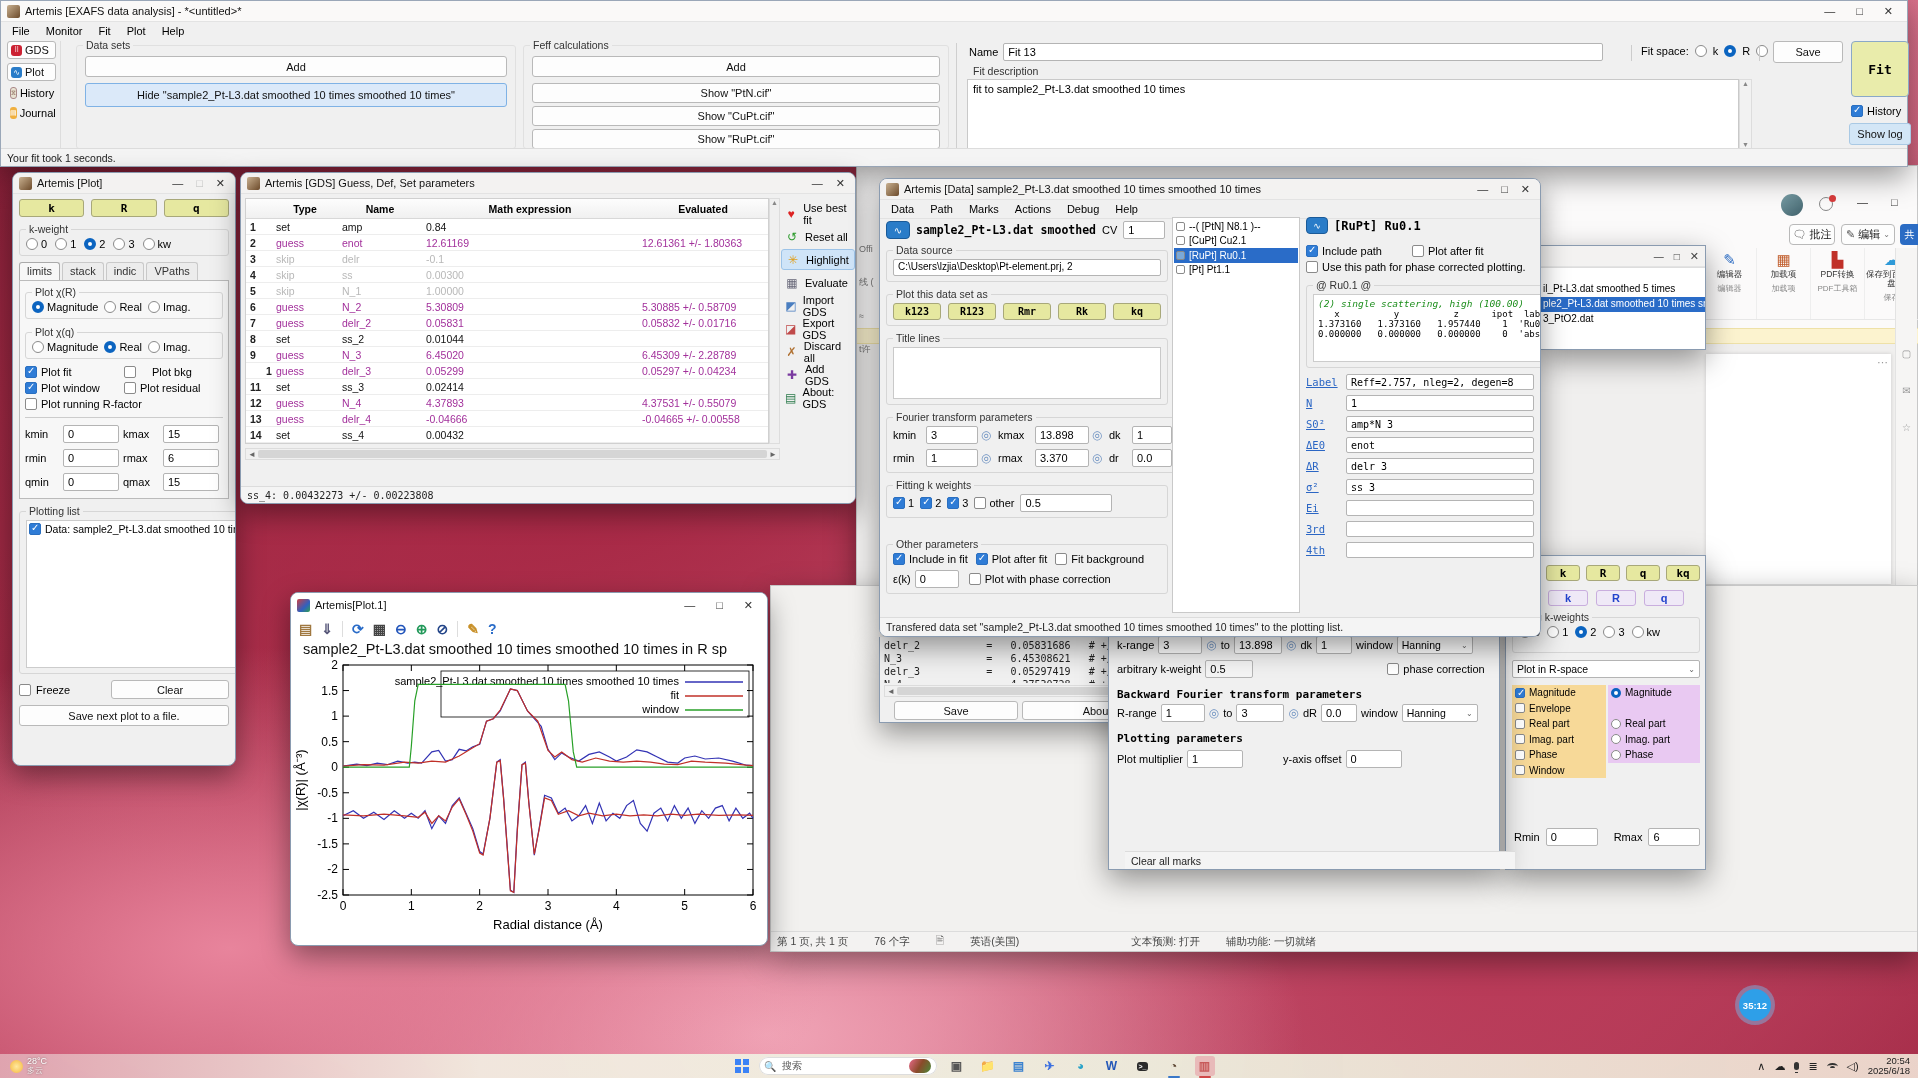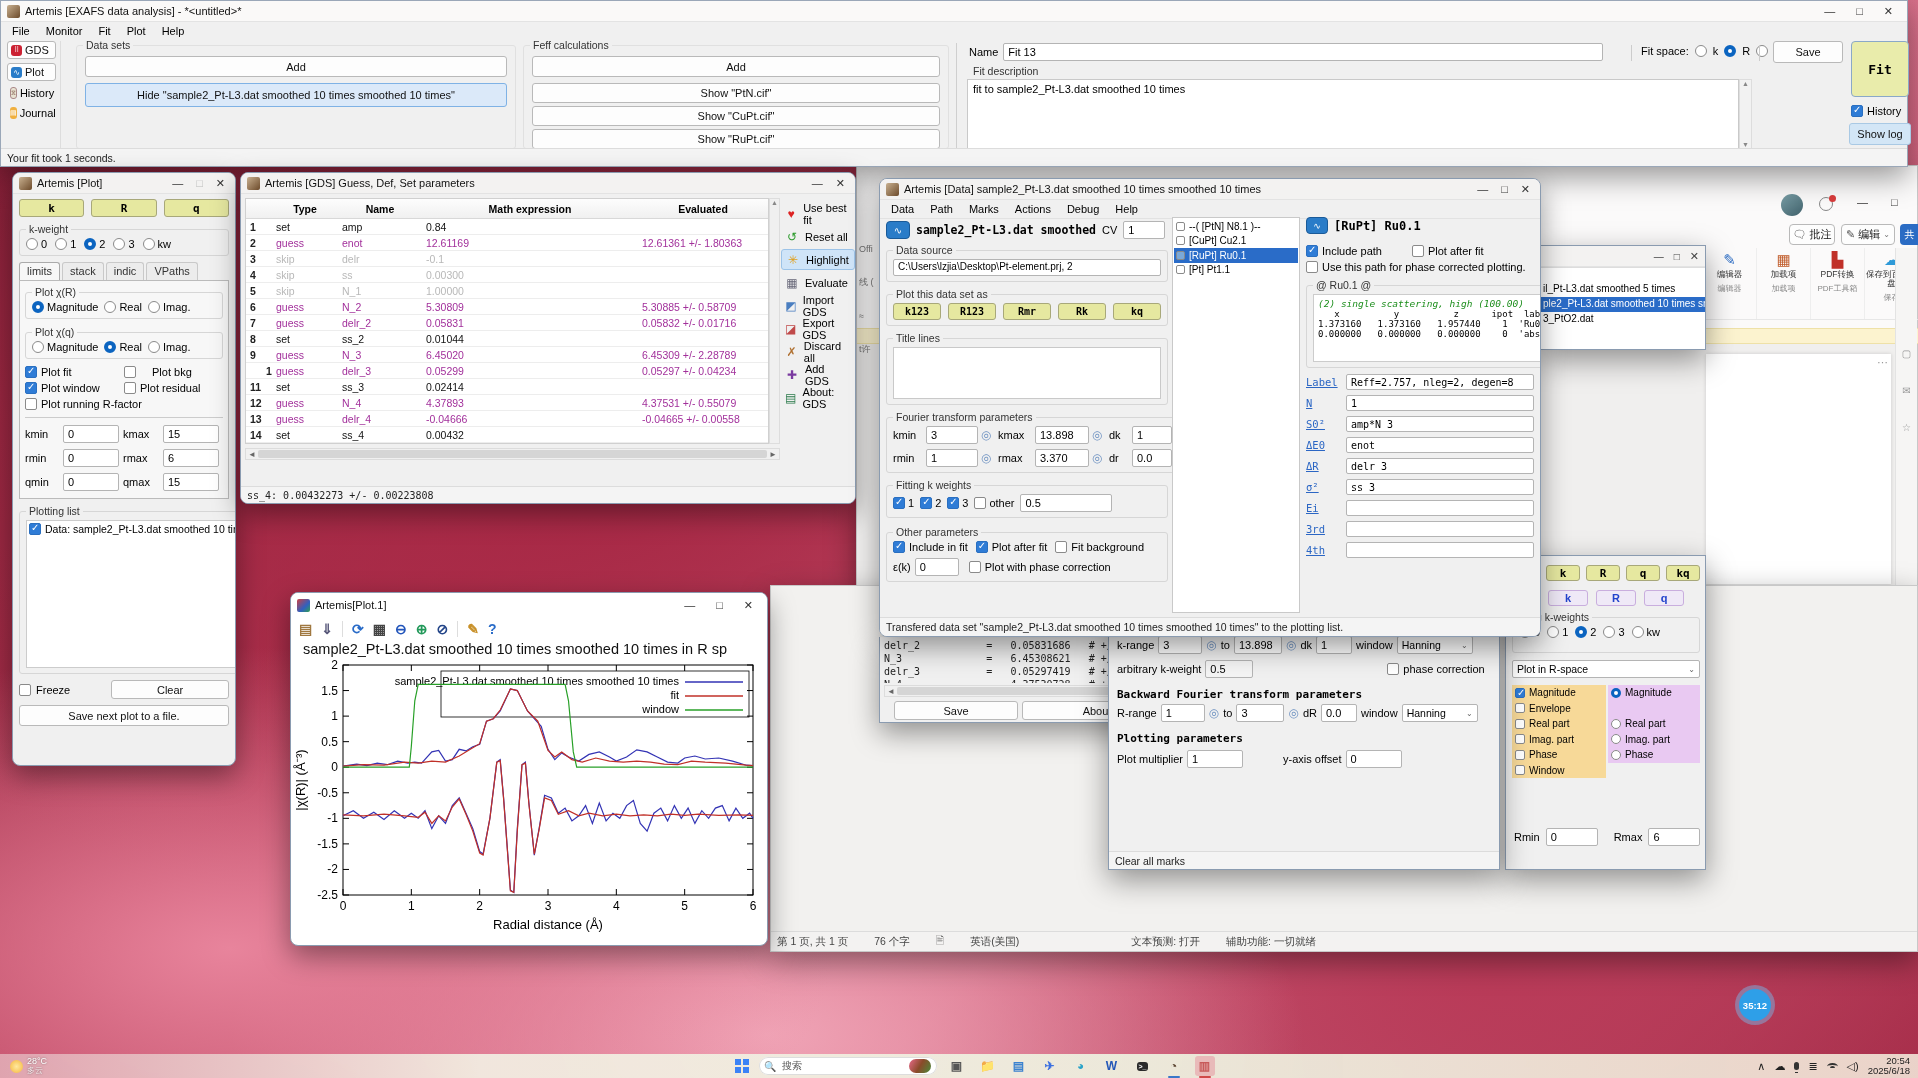--- a/index.html
+++ b/index.html
@@ -287,21 +287,21 @@
           <span style="font-size:8px;color:#666;">⌄</span>
         </div>
     </div>
     <div class="mono" style="position:absolute;left:8px;top:104px;font-weight:bold;font-size:11px;">Plotting parameters</div>
     <div class="r" style="position:absolute;left:8px;top:122px;gap:4px;">
       <span class="kv">Plot multiplier</span>
       <input class="in" style="width: 56px;" value="1">
       <span class="kv" style="margin-left:36px;">y-axis offset</span>
       <input class="in" style="width: 56px;" value="0">
     </div>
-    <div class="statusbar" style="position:absolute;left:0;bottom:0;width:100%;height:18px;">
+    <div class="statusbar" style="position:absolute;left:16px;bottom:0;width:100%;height:18px;">
         <span>Clear all marks</span>
       </div>
   </div>
 
   <div class="win" id="main" style="left:0;top:0;width:1908px;height:167px;border-color:#9aa7b8;">
     <div class="tbar" style="background:#faf9f8;">
       <span class="ticon" style="background:linear-gradient(135deg,#c8b090,#6c4a2a);"></span>
       <span>Artemis [EXAFS data analysis] - *&lt;untitled&gt;*</span>
       <span class="sp"></span>
       <span class="capbtn">—</span>
@@ -768,21 +768,21 @@
               <span class="cb on"></span>
               <span style="font-size: 11px;">3</span>
             </span>
             <span class="r" style="gap: 3px;">
               <span class="cb"></span>
               <span style="font-size: 11px;">other</span>
             </span>
             <input class="in" value="0.5" style="width: 92px;">
           </div>
       </fieldset>
-      <fieldset style="margin-top:8px;">
+      <fieldset style="margin-top:20px;">
           <legend>Other parameters</legend>
         <div class="r" style="gap:4px;flex-wrap:wrap;row-gap:5px;">
           <span class="cb on"></span>
             <span class="kv">Include in fit</span>
           <span class="cb on" style="margin-left:4px;"></span>
             <span class="kv">Plot after fit</span>
           <span class="cb" style="margin-left:4px;"></span>
             <span class="kv">Fit background</span>
         </div>
         <div class="r" style="gap:4px;margin-top:5px;">

